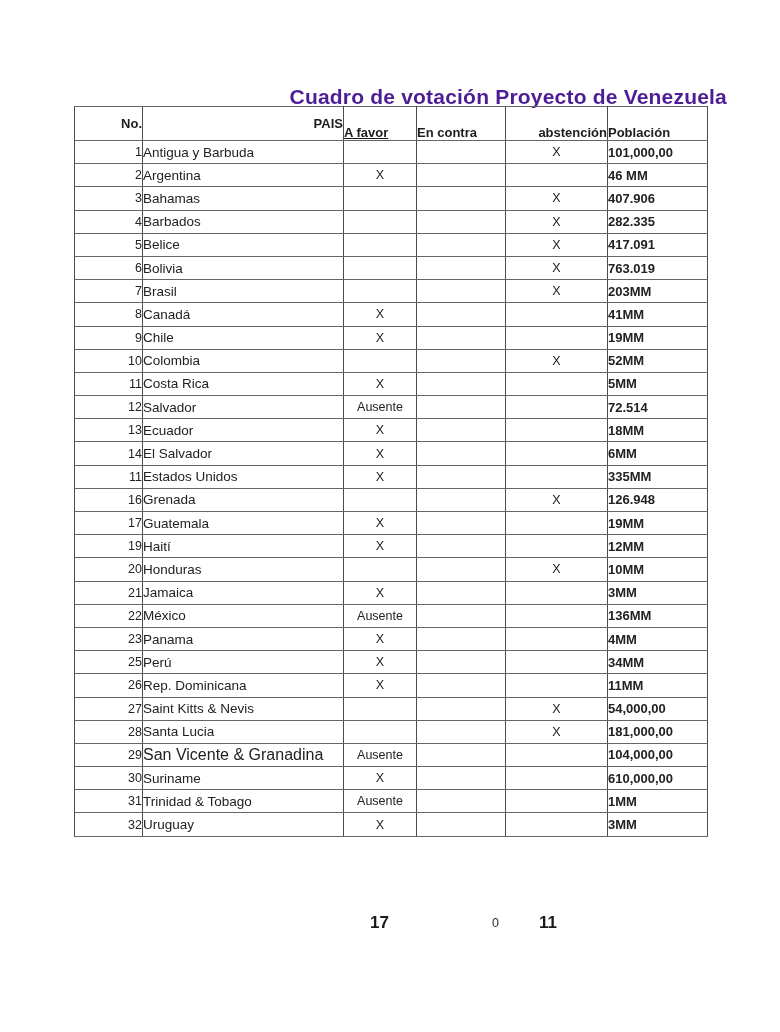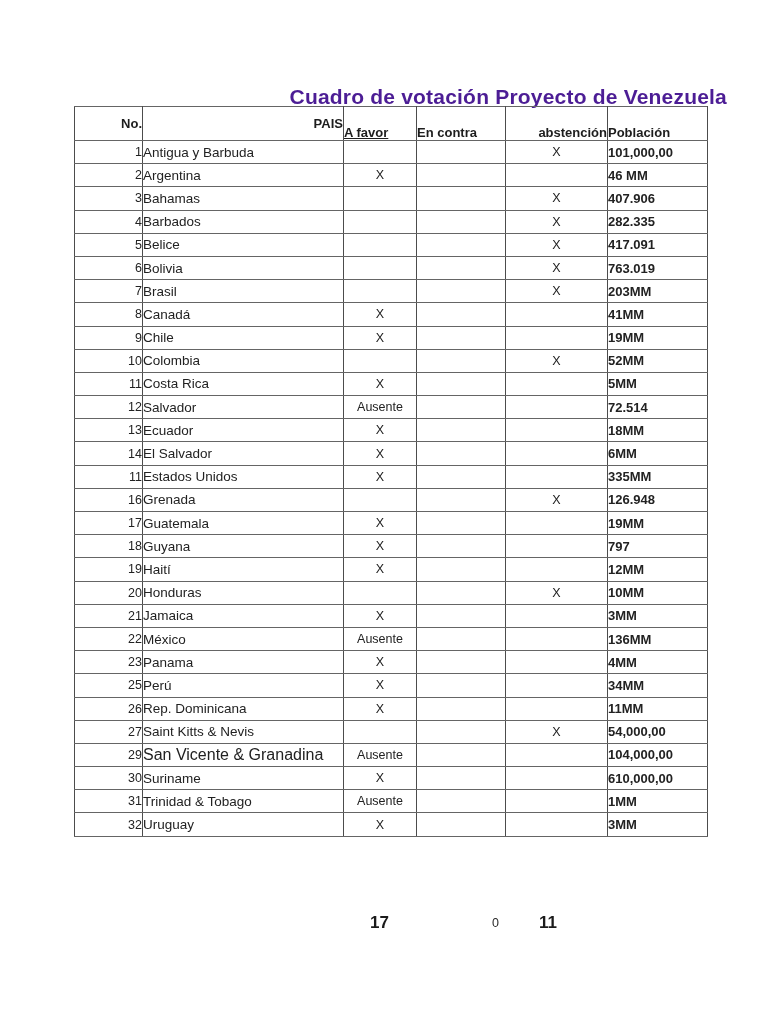--- a/index.html
+++ b/index.html
@@ -247,28 +247,20 @@
   </tr>
       <tr>
     <td class="c-no">17</td>
     <td class="c-pais">Guatemala</td>
     <td class="c-favor">X</td>
     <td class="c-contra"></td>
     <td class="c-abst"></td>
     <td class="c-pobl">19MM</td>
   </tr>
       <tr>
-    <td class="c-no">18</td>
-    <td class="c-pais">Guyana</td>
-    <td class="c-favor">X</td>
-    <td class="c-contra"></td>
-    <td class="c-abst"></td>
-    <td class="c-pobl">797</td>
-  </tr>
-      <tr>
     <td class="c-no">19</td>
     <td class="c-pais">Haití</td>
     <td class="c-favor">X</td>
     <td class="c-contra"></td>
     <td class="c-abst"></td>
     <td class="c-pobl">12MM</td>
   </tr>
       <tr>
     <td class="c-no">20</td>
     <td class="c-pais">Honduras</td>
@@ -317,20 +309,28 @@
     <td class="c-abst"></td>
     <td class="c-pobl">11MM</td>
   </tr>
       <tr>
     <td class="c-no">27</td>
     <td class="c-pais">Saint Kitts &amp; Nevis</td>
     <td class="c-favor"></td>
     <td class="c-contra"></td>
     <td class="c-abst">X</td>
     <td class="c-pobl">54,000,00</td>
+  </tr>
+      <tr>
+    <td class="c-no">28</td>
+    <td class="c-pais">Santa Lucia</td>
+    <td class="c-favor"></td>
+    <td class="c-contra"></td>
+    <td class="c-abst">X</td>
+    <td class="c-pobl">181,000,00</td>
   </tr>
       <tr>
     <td class="c-no">29</td>
     <td class="c-pais small">San Vicente &amp; Granadina</td>
     <td class="c-favor">Ausente</td>
     <td class="c-contra"></td>
     <td class="c-abst"></td>
     <td class="c-pobl">104,000,00</td>
   </tr>
       <tr>

